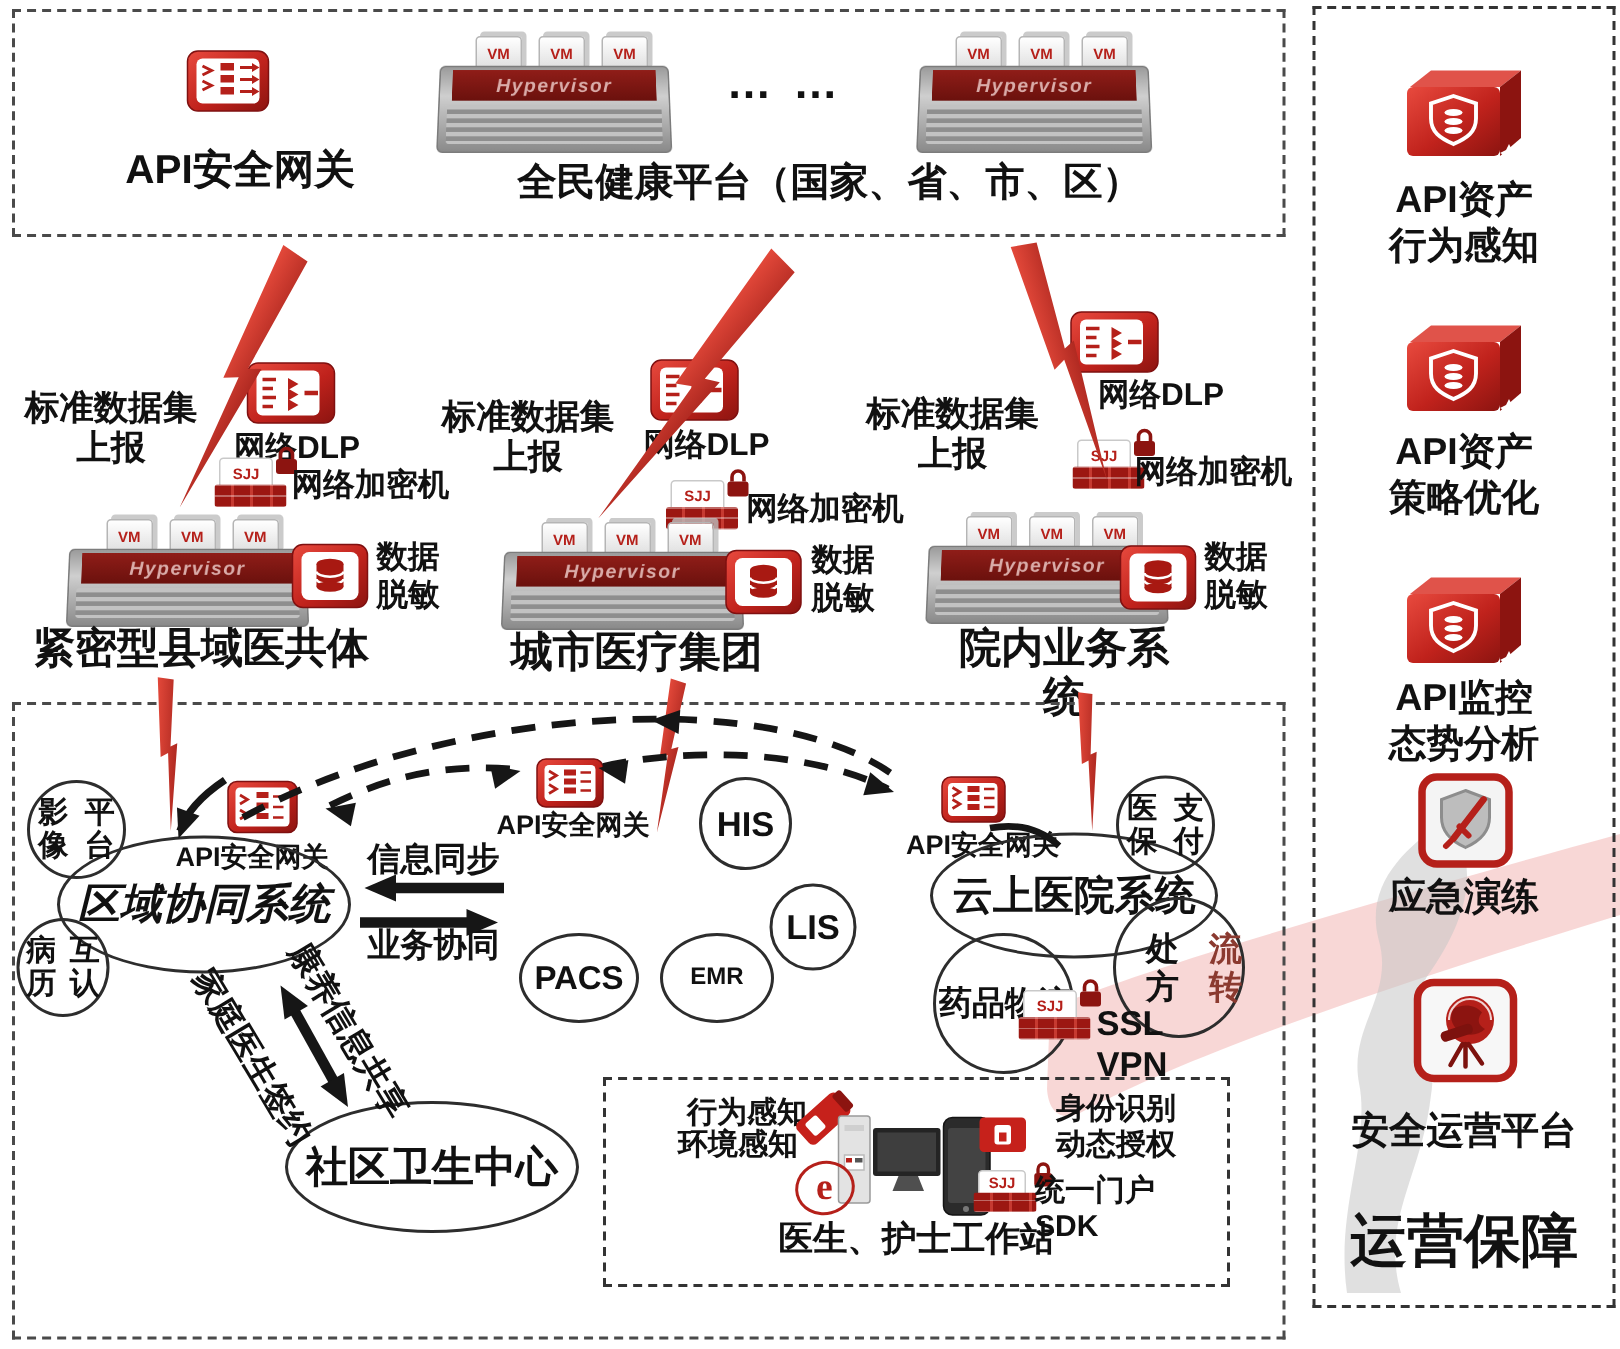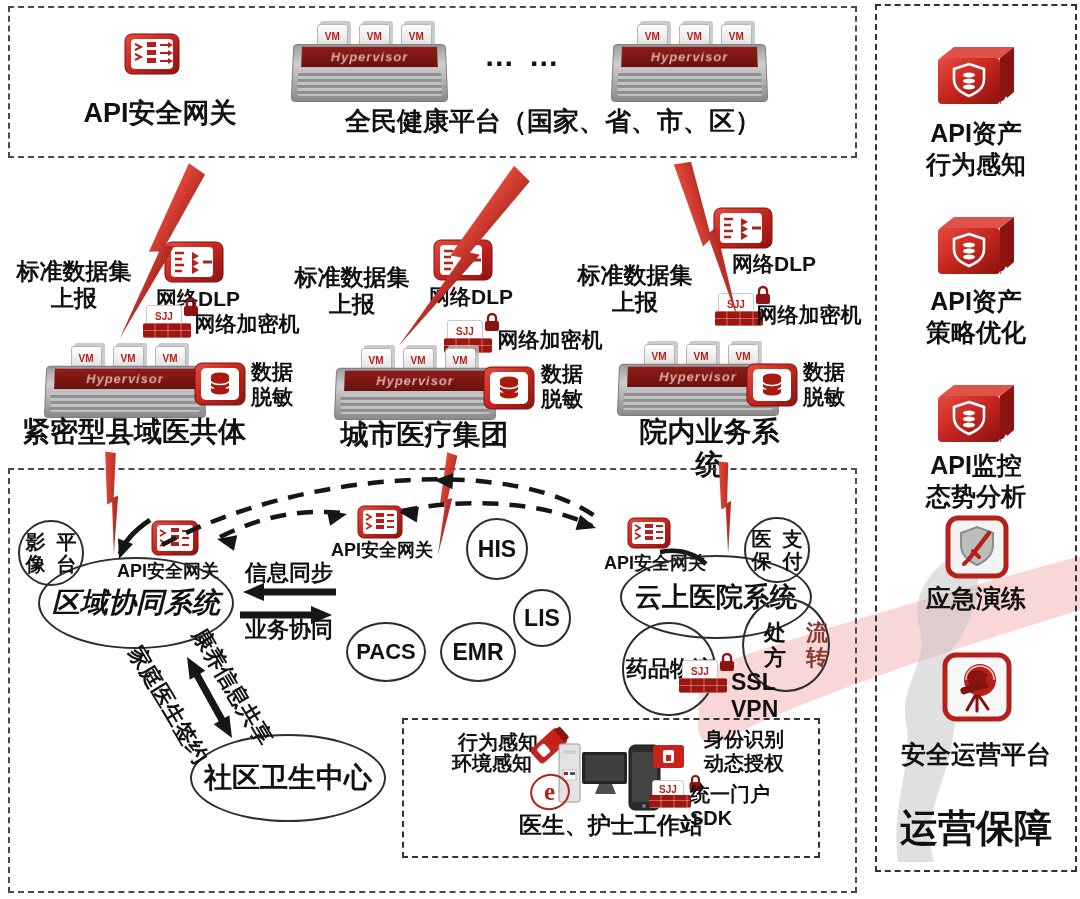--- a/index.html
+++ b/index.html
@@ -255,20 +255,24 @@
   </svg>
   <div class="lbl" style="left:100px;top:561px;width:136px;font-size:18px;">API安全网关</div>
 
   <div class="ellipse" style="left:38px;top:557px;width:196px;height:92px;font-size:28px;font-style:italic;">
     <span>区域协同系统</span>
   </div>
   <div class="ellipse" style="left:18px;top:520px;width:66px;height:66px;font-size:20px;line-height:1.1;">
     <span>影像</span>
       <span>平台</span>
   </div>
+  <div class="ellipse" style="left:11px;top:612px;width:62px;height:66px;font-size:20px;line-height:1.1;">
+    <span>病历</span>
+      <span>互认</span>
+  </div>
 
   <div class="lbl" style="left:238px;top:560px;width:102px;font-size:22px;">信息同步</div>
   <div class="lbl" style="left:238px;top:617px;width:102px;font-size:22px;">业务协同</div>
 
   <svg class="abs" style="left:356px;top:501px;" width="52" height="42">
     <rect x="2" y="5" width="44" height="32" rx="6" fill="url(#gradBox)" stroke="#7f1010"></rect>
     <rect x="7" y="9" width="34" height="24" rx="3" fill="#fff"></rect>
     <rect x="20" y="12" width="8" height="4" fill="#b5201a"></rect>
       <rect x="20" y="18" width="8" height="4" fill="#b5201a"></rect>
       <rect x="20" y="24" width="8" height="4" fill="#b5201a"></rect>
@@ -279,21 +283,21 @@
 
   <div class="ellipse" style="left:466px;top:518px;width:62px;height:62px;font-size:23px;">
       <span>HIS</span>
     </div>
   <div class="ellipse" style="left:513px;top:589px;width:58px;height:58px;font-size:23px;">
       <span>LIS</span>
     </div>
   <div class="ellipse" style="left:346px;top:622px;width:80px;height:60px;font-size:22px;">
       <span>PACS</span>
     </div>
-  <div class="ellipse" style="left:440px;top:622px;width:76px;height:60px;font-size:23px;text-align:right;">
+  <div class="ellipse" style="left:440px;top:622px;width:76px;height:60px;font-size:16px;text-align:right;">
       <span>EMR</span>
     </div>
 
   <svg class="abs" style="left:626px;top:513px;" width="50" height="40">
     <rect x="2" y="5" width="42" height="30" rx="6" fill="url(#gradBox)" stroke="#7f1010"></rect>
     <rect x="6" y="9" width="33" height="22" rx="3" fill="#fff"></rect>
     <rect x="19" y="11" width="8" height="4" fill="#b5201a"></rect>
       <rect x="19" y="17" width="8" height="4" fill="#b5201a"></rect>
       <rect x="19" y="23" width="8" height="4" fill="#b5201a"></rect>
     <path d="M9,12 l5,3 l-5,3 M9,20 l5,3 l-5,3" fill="none" stroke="#b5201a" stroke-width="1.8"></path>

